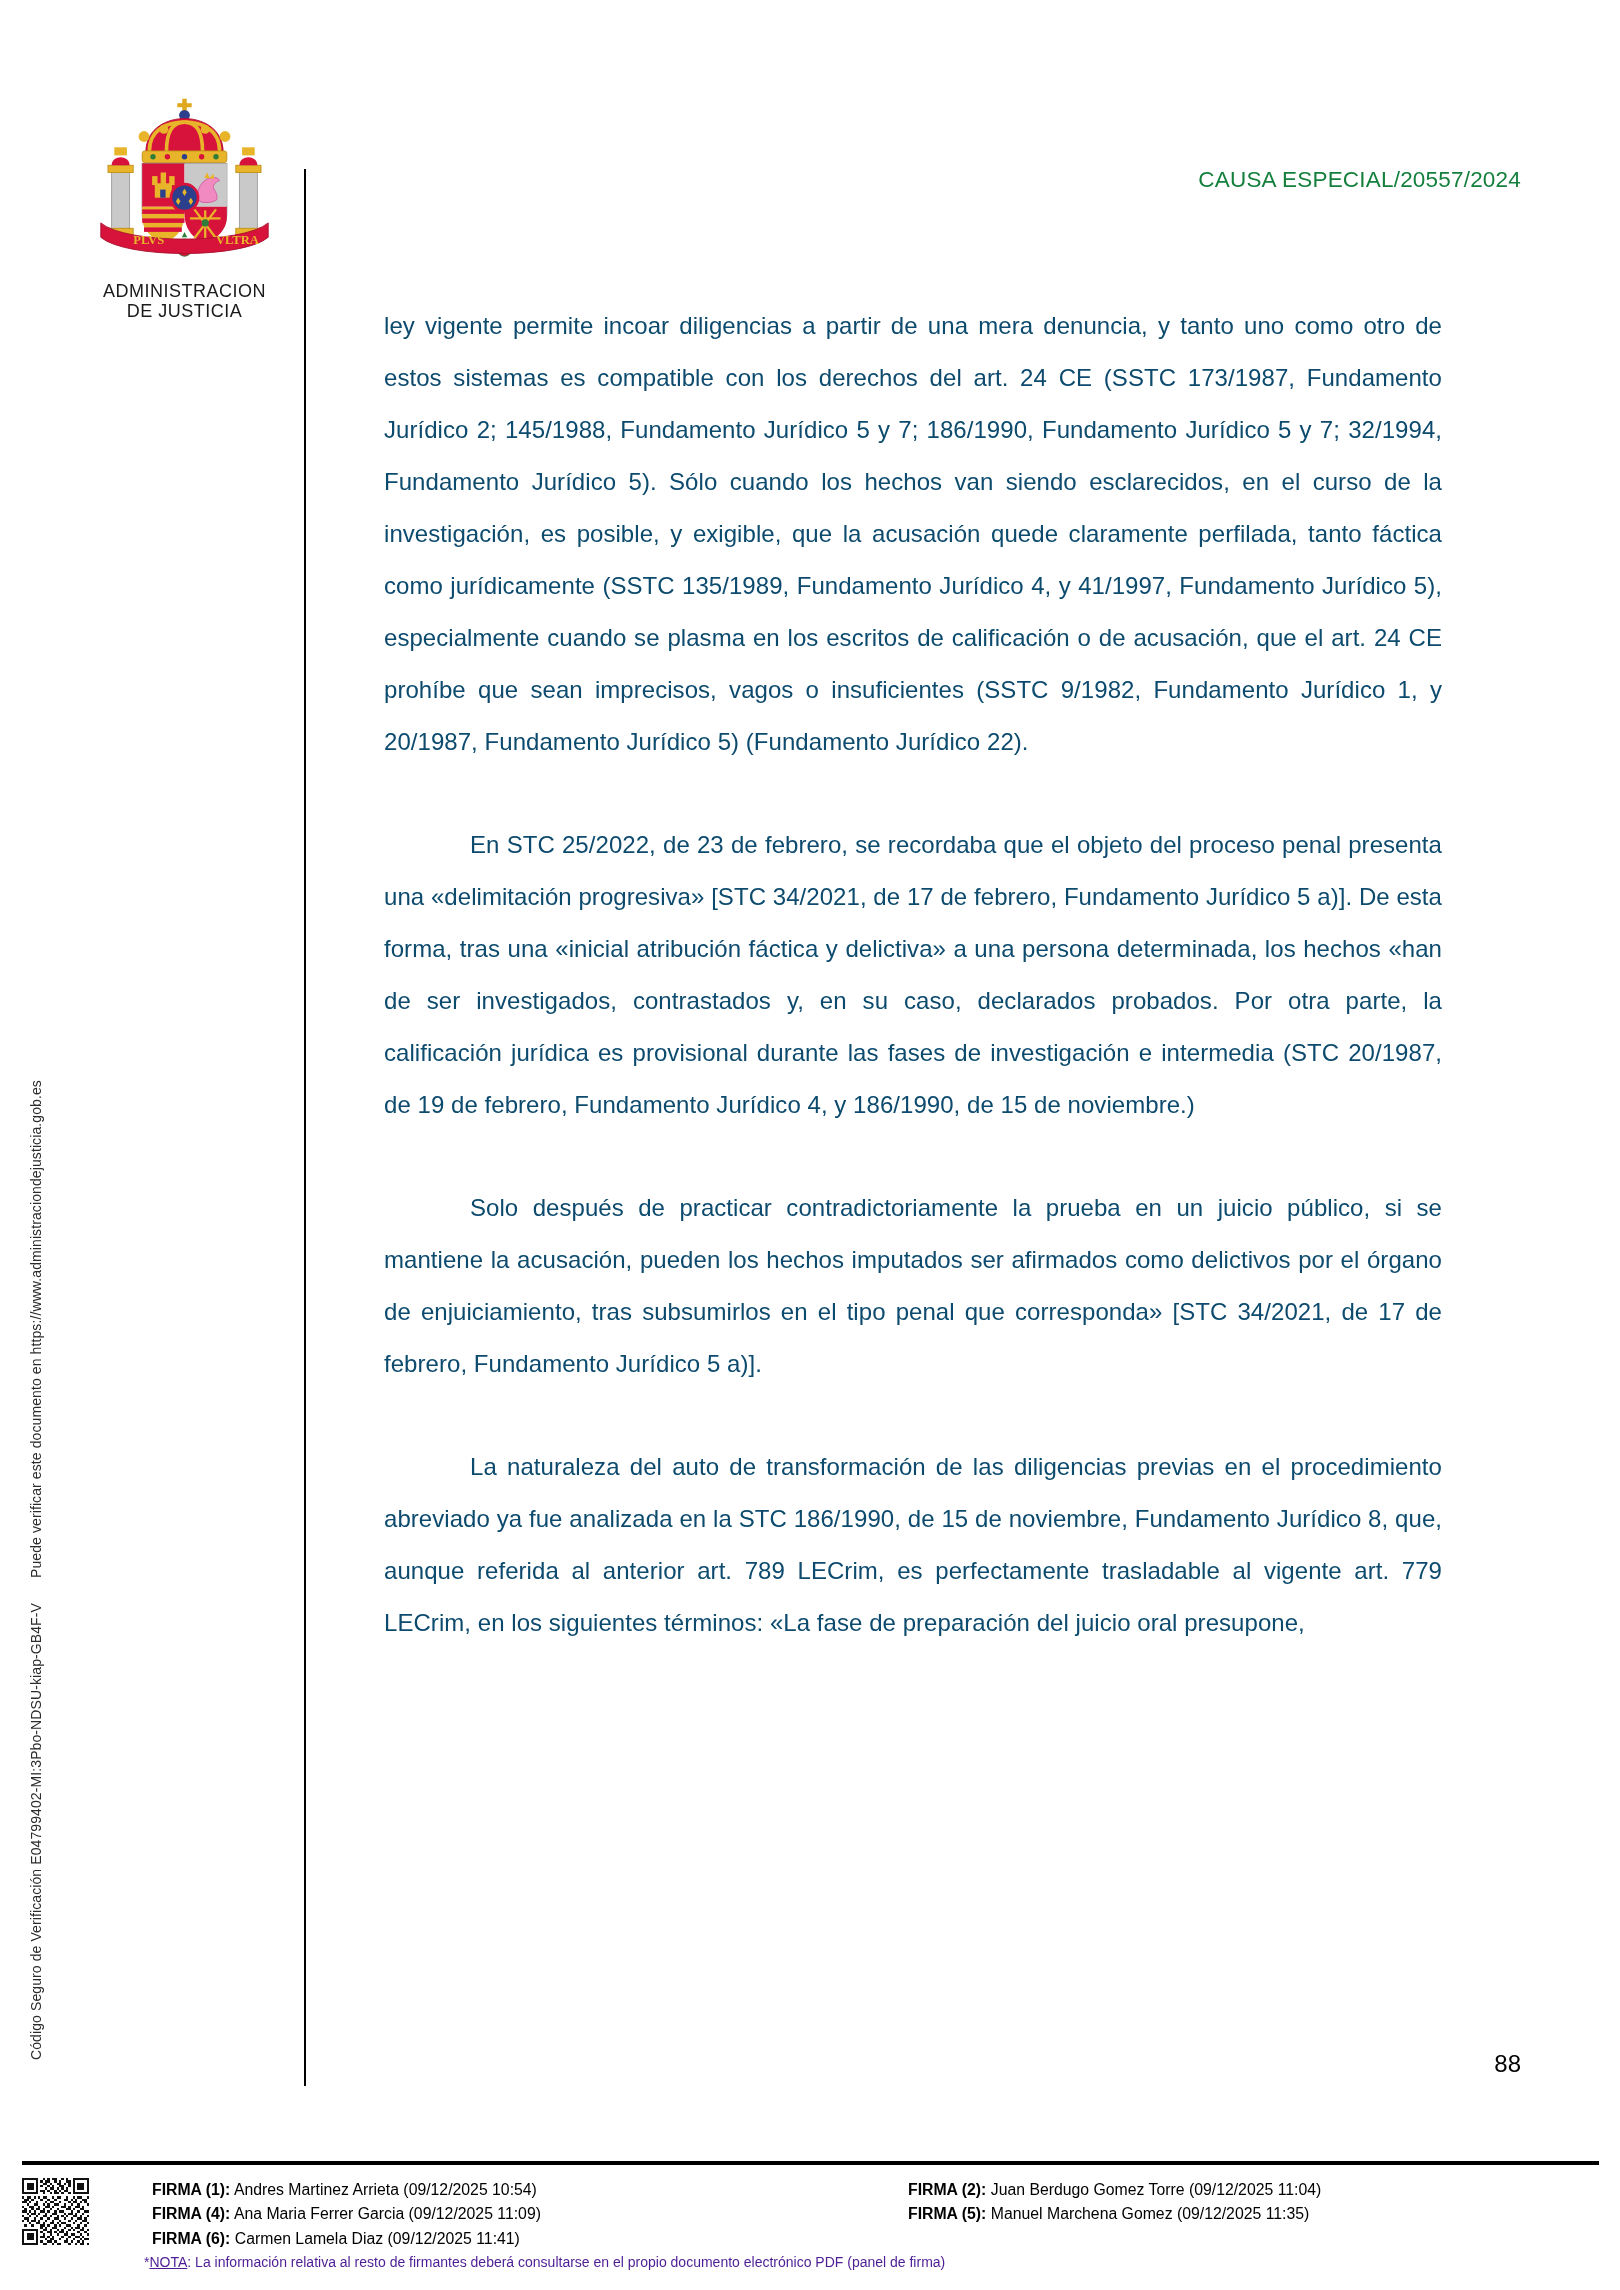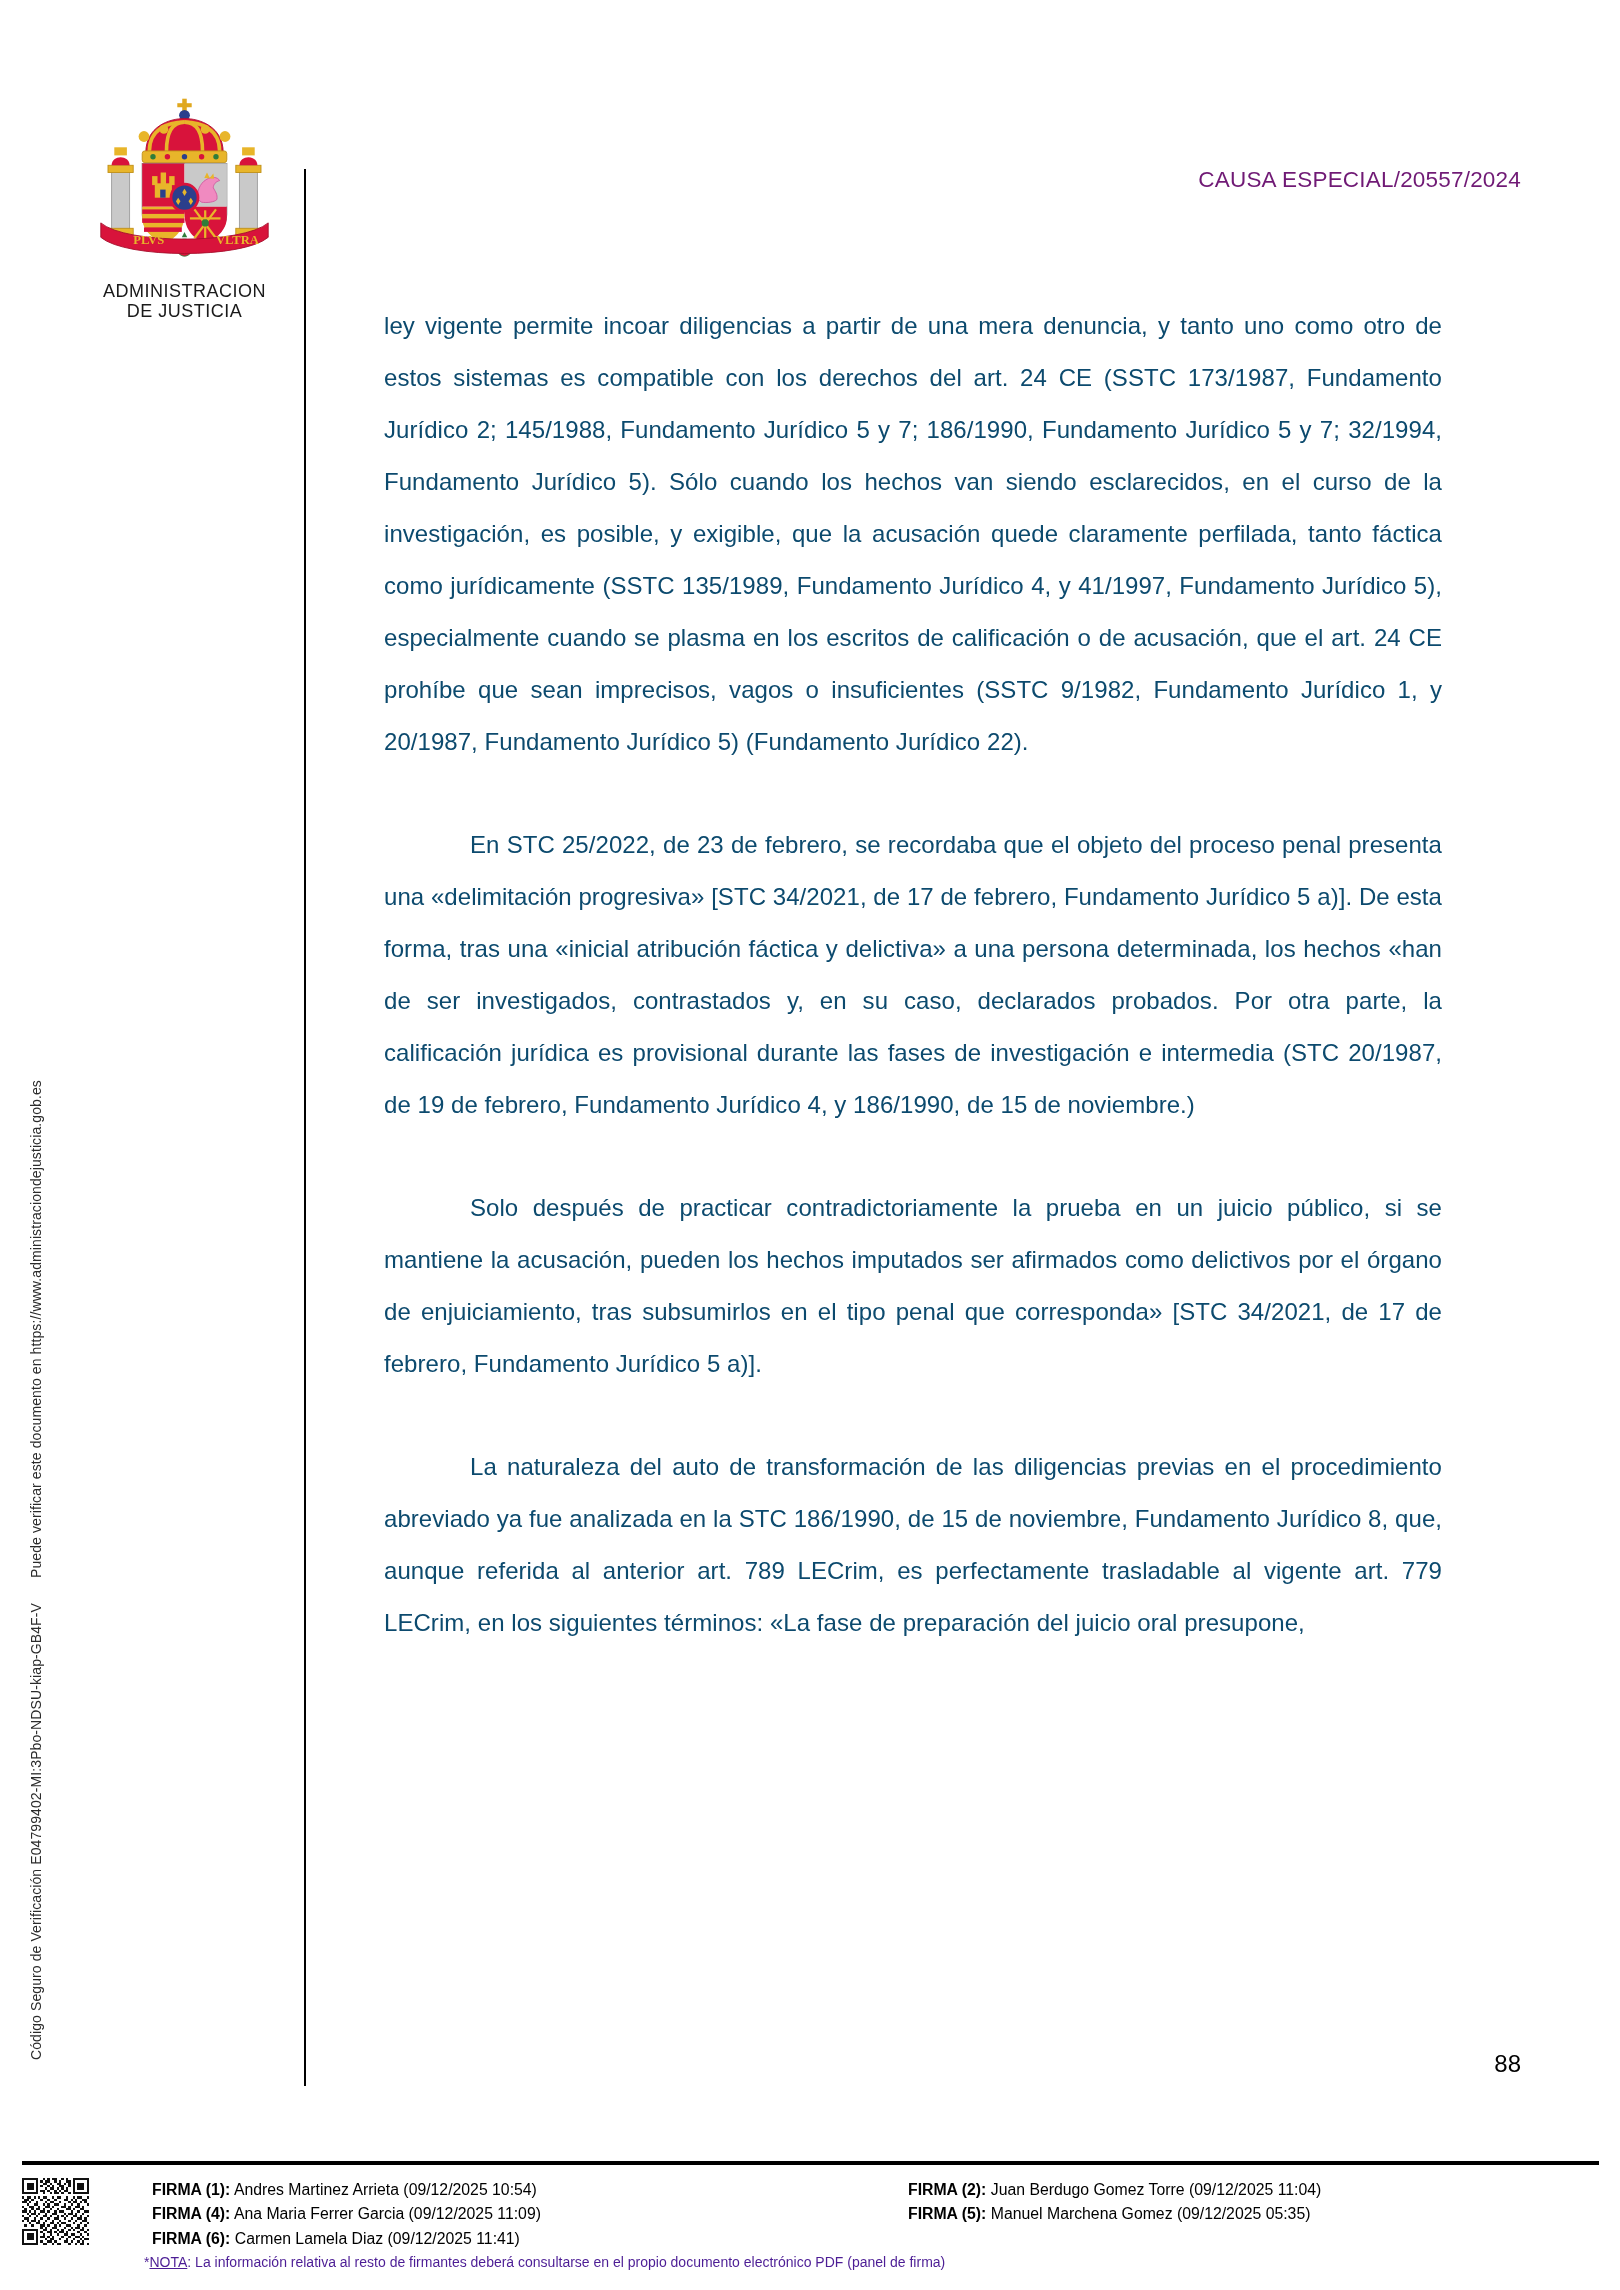--- a/index.html
+++ b/index.html
@@ -52,21 +52,21 @@
     width: 67px;
     height: 67px;
   }
 
   
   .case-ref {
     position: absolute;
     right: 99px;
     top: 167px;
     font-size: 22.5px;
-    color: #701a75;
+    color: #15803d;
     letter-spacing: 0.2px;
     white-space: nowrap;
   }
 
   
   .emblem-block {
     position: absolute;
     left: 81px;
     top: 86px;
     width: 207px;
@@ -506,20 +506,20 @@
   </div>
 
   <div class="page-number">88</div>
 
   <div class="footer-rule"></div>
   <div class="footer">
     <div class="firma-grid">
       <div class="firma"><b>FIRMA (1):</b> <span>Andres Martinez Arrieta (09/12/2025 10:54)</span></div>
       <div class="firma"><b>FIRMA (2):</b> <span>Juan Berdugo Gomez Torre (09/12/2025 11:04)</span></div>
       <div class="firma"><b>FIRMA (4):</b> <span>Ana Maria Ferrer Garcia (09/12/2025 11:09)</span></div>
-      <div class="firma"><b>FIRMA (5):</b> <span>Manuel Marchena Gomez (09/12/2025 05:35)</span></div>
+      <div class="firma"><b>FIRMA (5):</b> <span>Manuel Marchena Gomez (09/12/2025 11:35)</span></div>
       <div class="firma"><b>FIRMA (6):</b> <span>Carmen Lamela Diaz (09/12/2025 11:41)</span></div>
     </div>
     <div class="nota"><span>*</span><span class="u">NOTA</span><span>: La información relativa al resto de firmantes deberá consultarse en el propio documento electrónico PDF (panel de firma)</span></div>
   </div>
 
 </div>
 
 
 </body></html>

